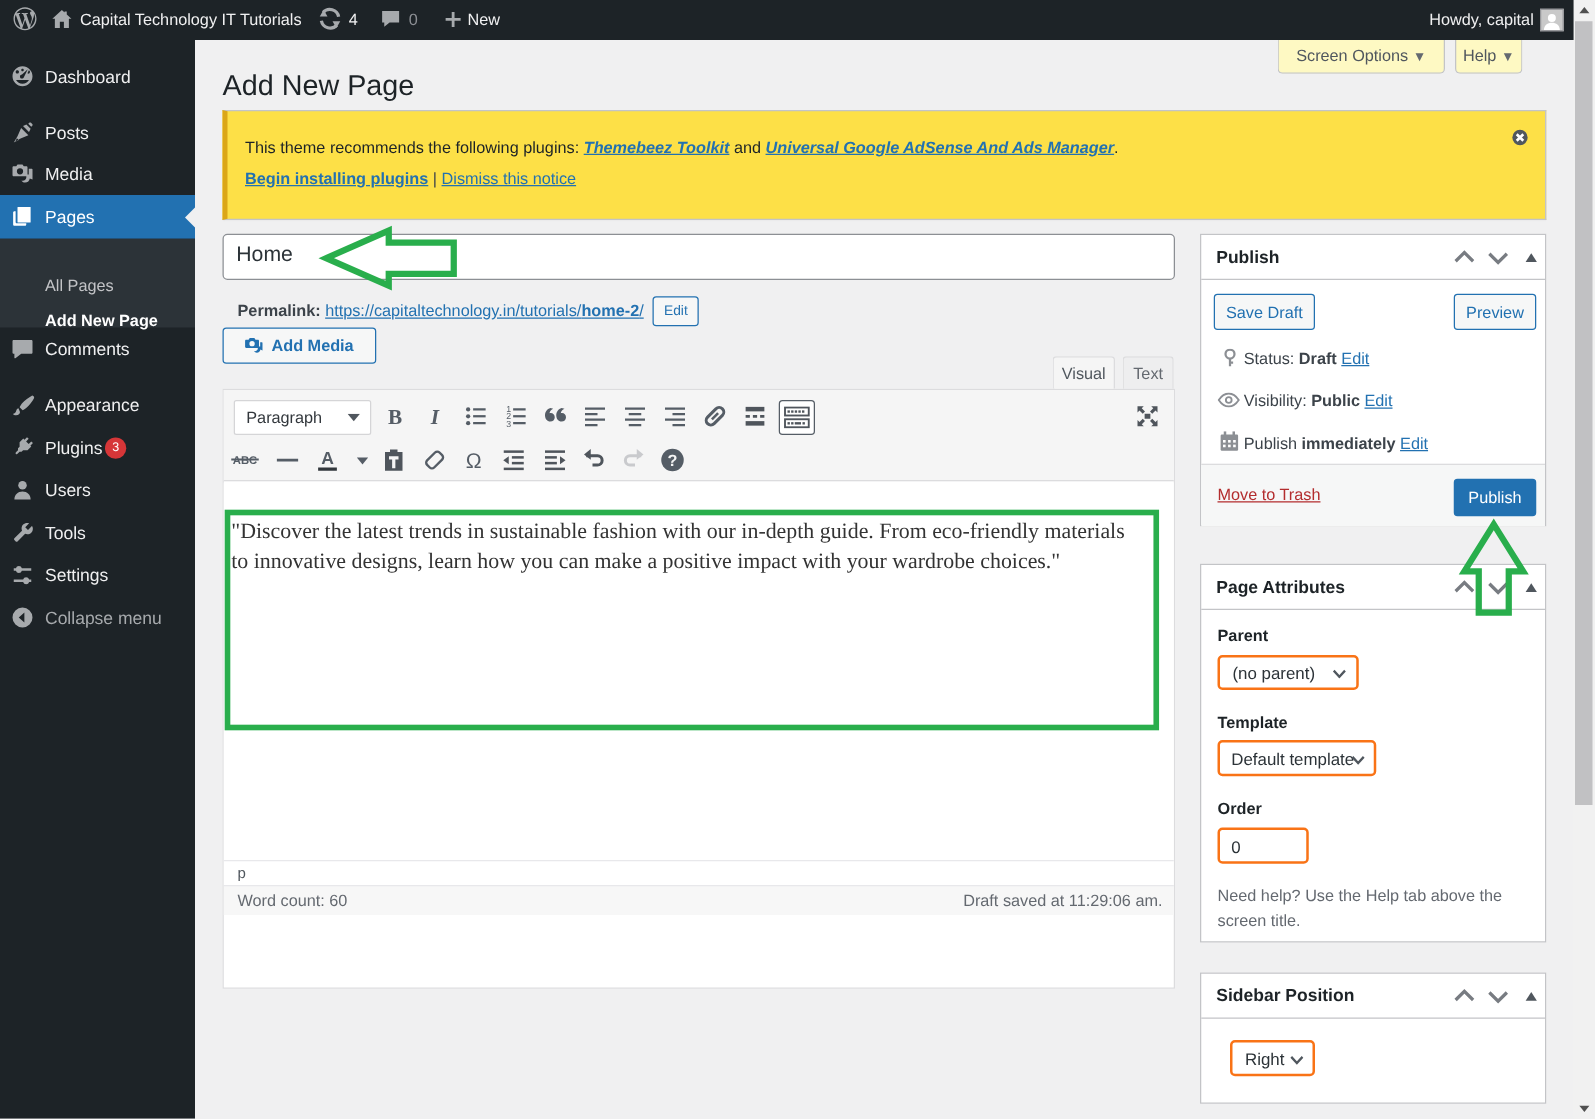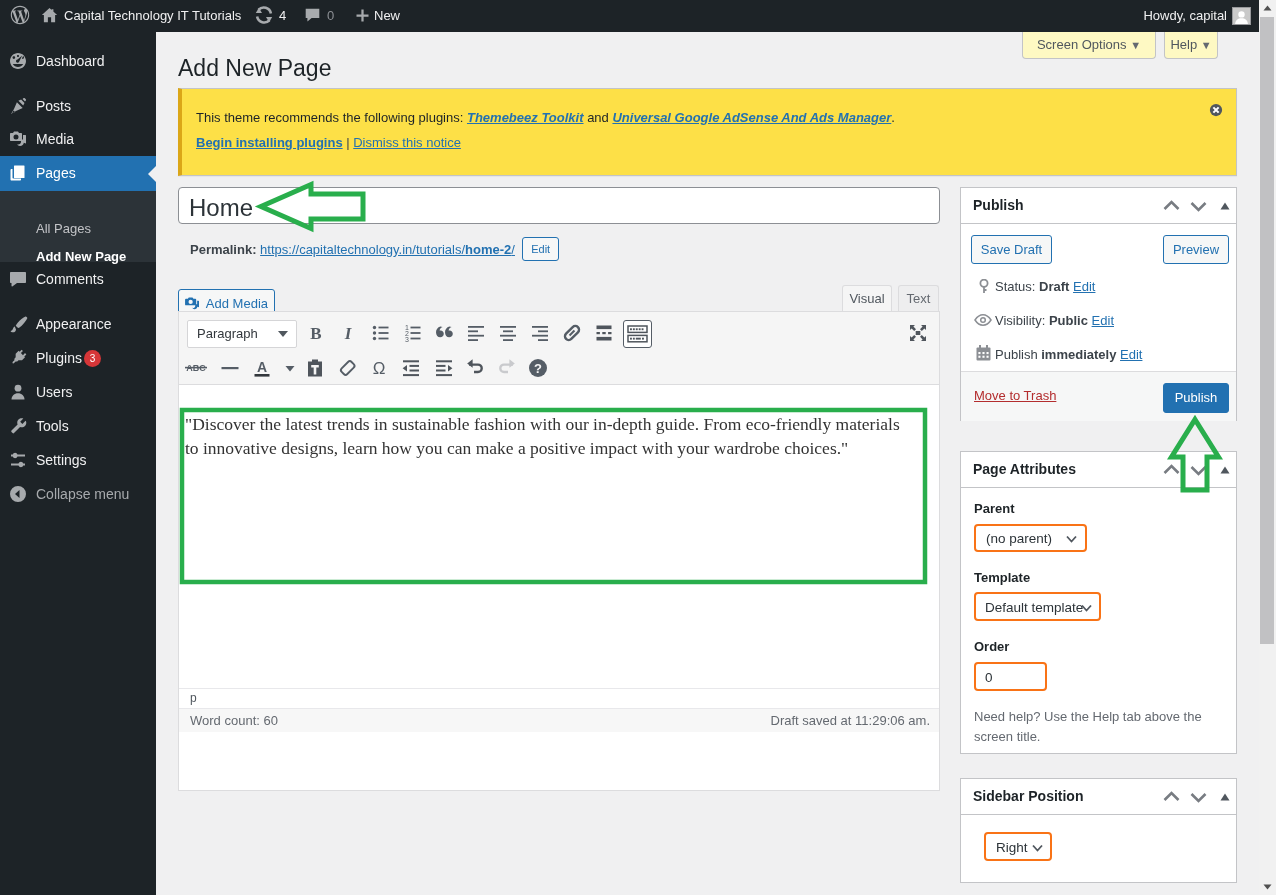--- a/index.html
+++ b/index.html
@@ -26,31 +26,31 @@
   .screen-tab { position:absolute; top:32px; background:#fef9c3; border:1px solid #c3c4c7; border-top:none; border-radius:0 0 4px 4px; color:#50575e; font-size:13px; text-align:center; line-height:25px; height:27px; }
 
   #notice { position:absolute; left:178px; top:88px; width:1059px; height:88px; background:#fde047; border:1px solid #c3c4c7; border-left:4px solid #dba617; box-shadow:0 1px 1px rgba(0,0,0,.04); }
   #notice .l1 { position:absolute; left:14px; top:21px; font-size:13px; color:#1d2327; }
   #notice .l2 { position:absolute; left:14px; top:46px; font-size:13px; }
   #notice a { color:#2271b1; }
   #notice .dismiss { position:absolute; right:13px; top:9px; width:14px; height:14px; }
 
   
   #titlebox { position:absolute; left:178px; top:187px; width:762px; height:37px; background:#fff; border:1px solid #8c8f94; border-radius:4px; }
-  #titlebox span { position:absolute; left:10px; top:6px; font-size:24px; color:#2c3338; }
+  #titlebox span { position:absolute; left:10px; top:6px; font-size:17px; color:#2c3338; }
   #permalink { position:absolute; left:190px; top:238px; font-size:13px; color:#3c434a; }
   #permalink a { color:#2271b1; }
   .btn-sm { display:inline-block; background:#f6f7f7; border:1px solid #2271b1; border-radius:3px; color:#2271b1; font-size:11px; padding:0 8px; line-height:22px; }
 
   
   .btn { display:inline-block; background:#f6f7f7; border:1px solid #2271b1; border-radius:3px; color:#2271b1; font-size:13px; text-align:center; }
   .btn-primary { background:#2271b1; border-color:#2271b1; color:#fff; }
 
   
-  #addmedia { position:absolute; left:178px; top:289px; width:97px; height:29px; line-height:27px; }
+  #addmedia { position:absolute; left:178px; top:262px; width:123px; height:29px; line-height:27px;font-weight:bold; }
   .edtab { position:absolute; top:285px; height:27px; border:1px solid #dcdcde; border-bottom:none; border-radius:3px 3px 0 0; font-size:13px; color:#646970; text-align:center; line-height:26px; background:#f0f0f1; }
   #tab-visual { left:842px; width:50px; background:#f5f5f5; color:#50575e; height:26px; z-index:3; }
   #tab-text  { left:898px; width:41px; background:#eeeeef; }
 
   #editor { position:absolute; left:178px; top:311px; width:762px; height:480px; background:#fff; border:1px solid #dcdcde; }
   #mce-toolbar { position:absolute; left:0; top:0; width:760px; height:73px; background:#f5f5f5; border-bottom:1px solid #dcdcde; }
   #mce-content { position:absolute; left:0; top:74px; width:760px; height:302px; background:#fff; font-family:"Liberation Serif", serif; font-size:17.5px; line-height:24px; color:#333; }
   #mce-path { position:absolute; left:0; top:376px; width:760px; height:20px; background:#fff; border-top:1px solid #e8e8eb; font-size:12px; color:#50575e; line-height:19px; padding-left:11px; }
   #mce-status { position:absolute; left:0; top:396px; width:760px; height:24px; background:#f7f7f7; border-top:1px solid #e8e8eb; font-size:13px; color:#646970; line-height:23px; }
 

